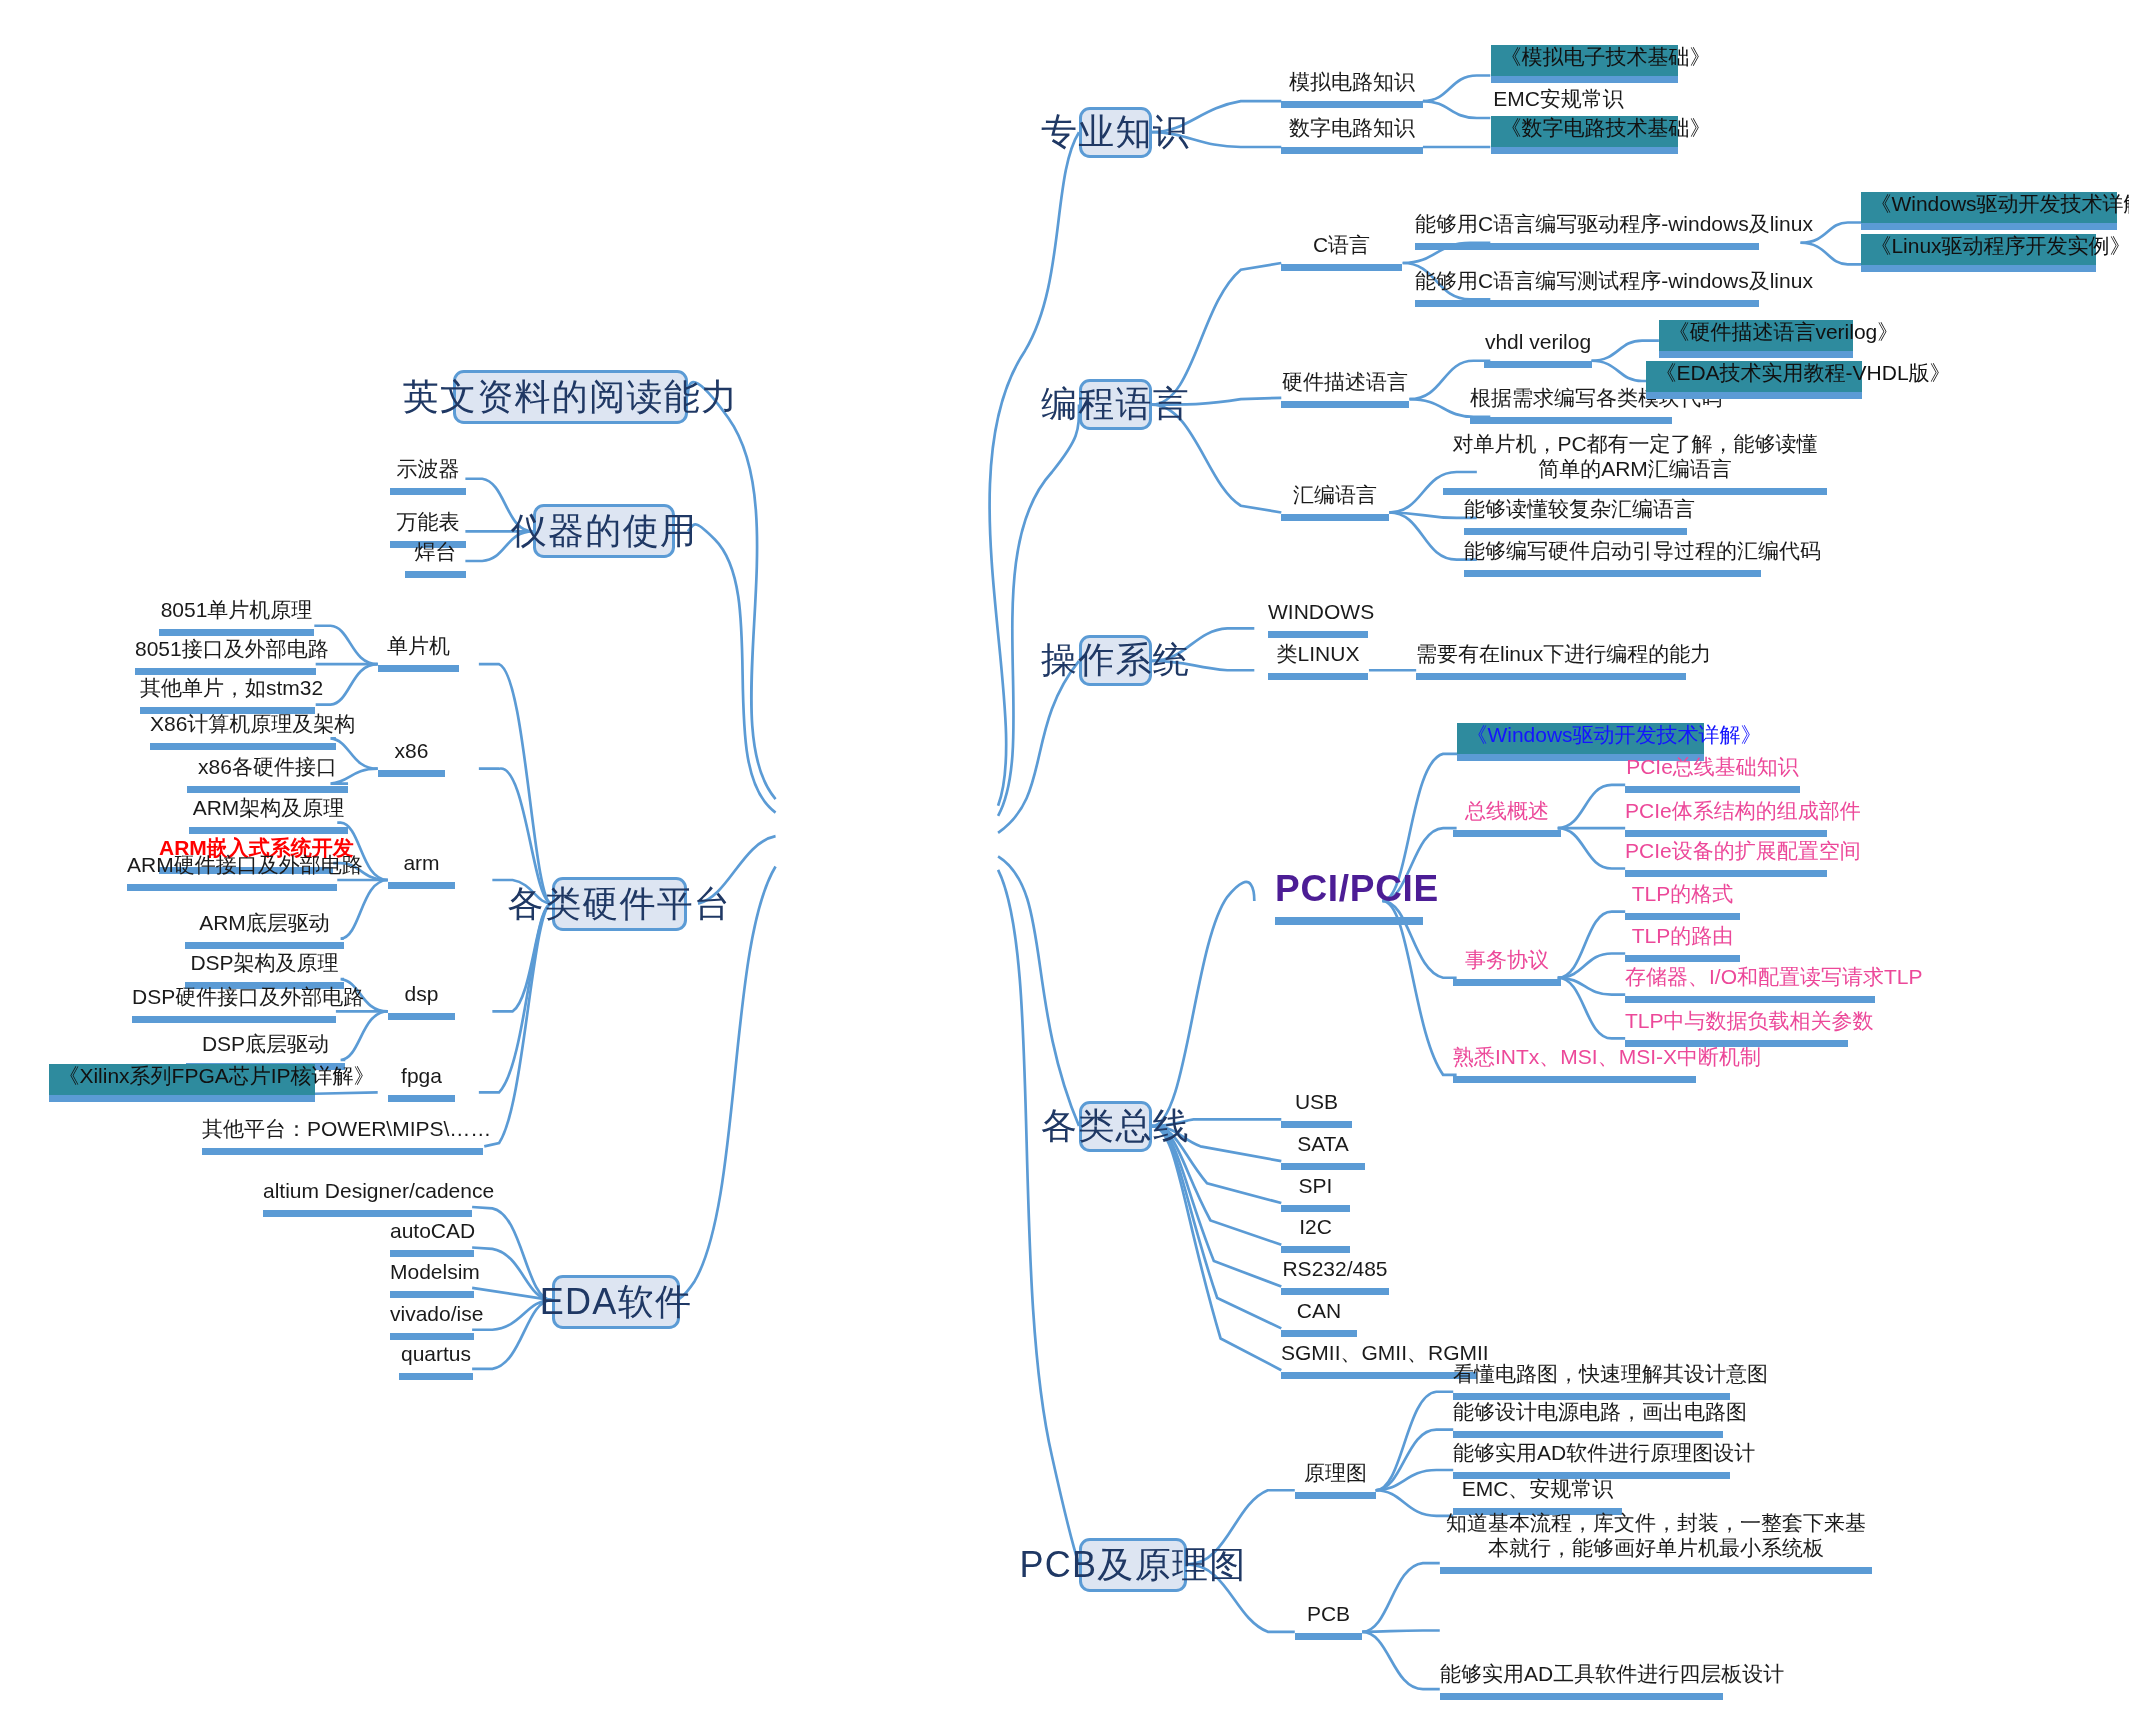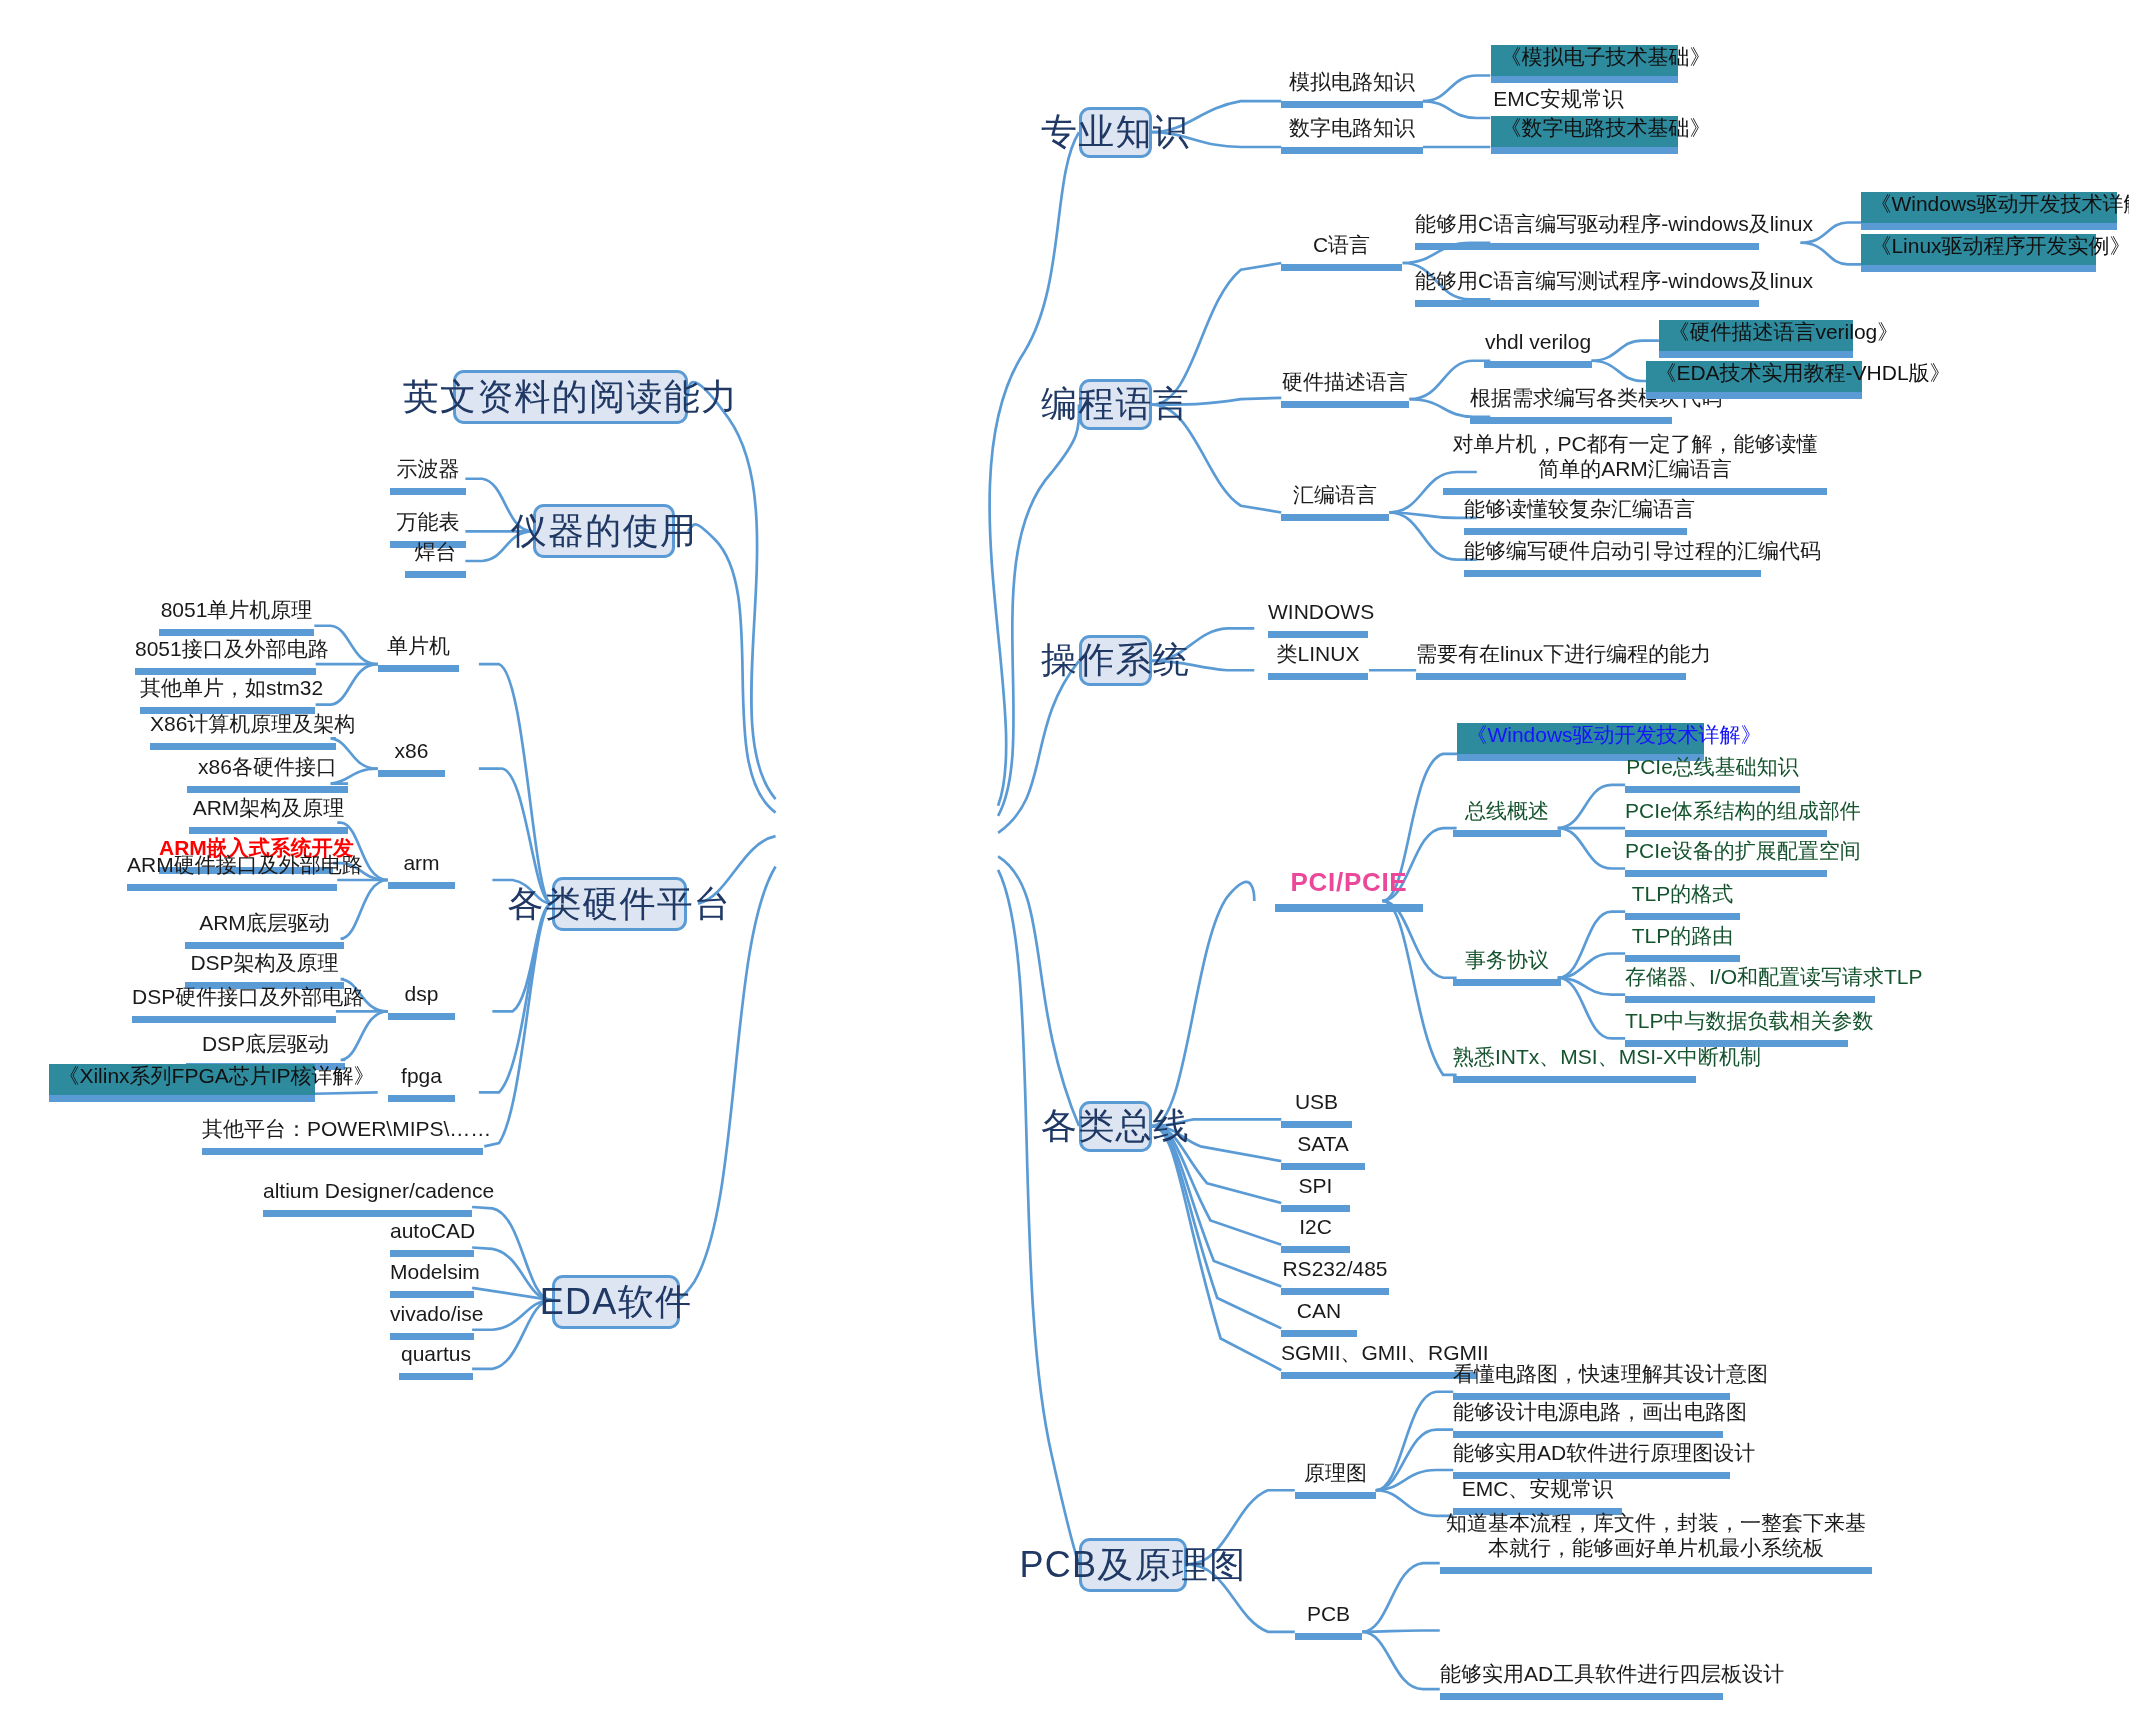--- a/index.html
+++ b/index.html
@@ -40,22 +40,22 @@
     border-bottom:7.4px solid #5b9bd5;
     white-space:nowrap;
   }
   .leaf.multi{white-space:normal;text-align:center;}
   .leaf.center{text-align:center;}
 
   
   .hl-teal{background:#2e8b9e;color:#111;padding-left:9.4px;padding-right:9.4px;}
   .hl-teal-blue{background:#2e8b9e;color:#1414ff;padding-left:9.4px;padding-right:9.4px;}
   .red{color:#ff0000;font-weight:bold;}
-  .blue{color:#14532d;}
-  .redtext{color:#ec4899;font-weight:bold;font-size:26px;letter-spacing:0.7px;}
+  .blue{color:#ec4899;}
+  .redtext{color:#4c1d95;font-weight:bold;font-size:37px;letter-spacing:0.7px;}
 </style>
 </head>
 <body>
 
 <div id="stage">
 
   <svg id="links" viewBox="0 0 3157 2573" xmlns="http://www.w3.org/2000/svg">
     <g fill="none" stroke="#5b9bd5" stroke-width="4">
 
       <path d="M1480,1195 C1530,1060 1400,700 1520,520 C1580,420 1560,260 1600,196"></path>

